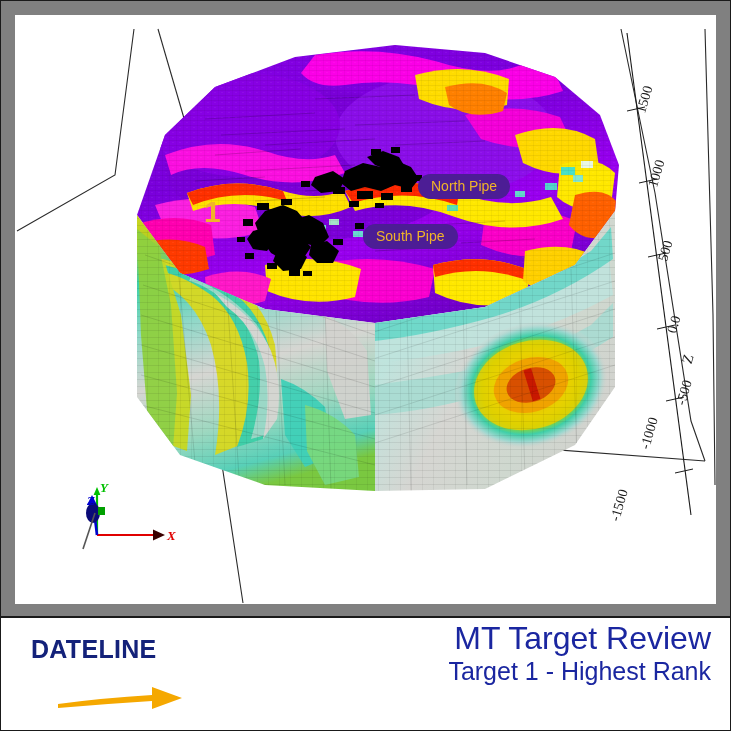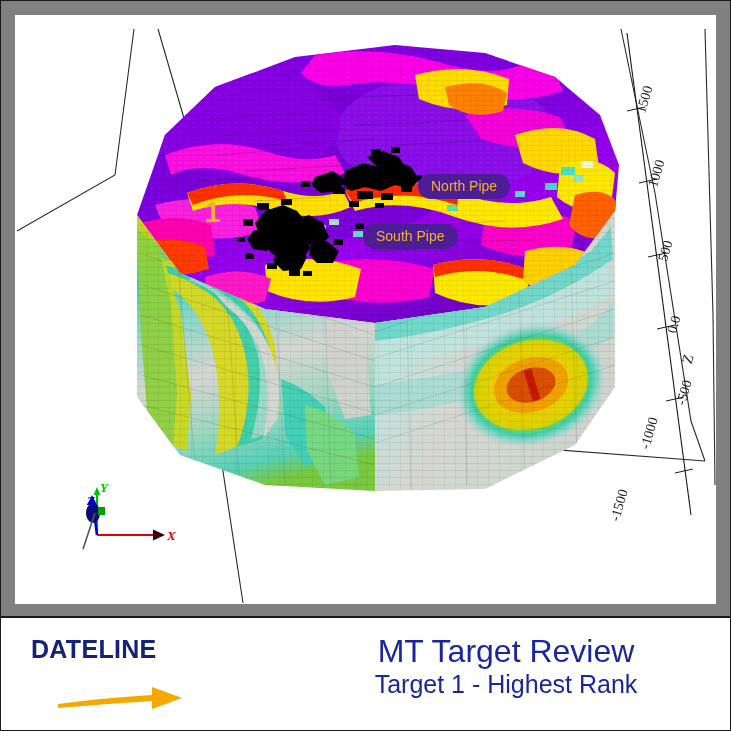--- a/index.html
+++ b/index.html
@@ -105,23 +105,23 @@
     font-family: "Liberation Sans", sans-serif;
     line-height: 1.08;
   }
   #logo-arrow {
     position: absolute;
     left: 55px; top: 62px;
     width: 150px; height: 30px;
   }
   #title-block {
     position: absolute;
-    left: 300px; top: 13px;
+    left: 300px; top: 0;
     width: 410px;
-    text-align: center;
+    text-align: right;
   }
   #title-main {
     color: #1a26a0;
     font-size: 32px;
     line-height: 1.14;
     font-family: "Liberation Sans", sans-serif;
   }
   #title-sub {
     color: #1a26a0;
     font-size: 25px;

